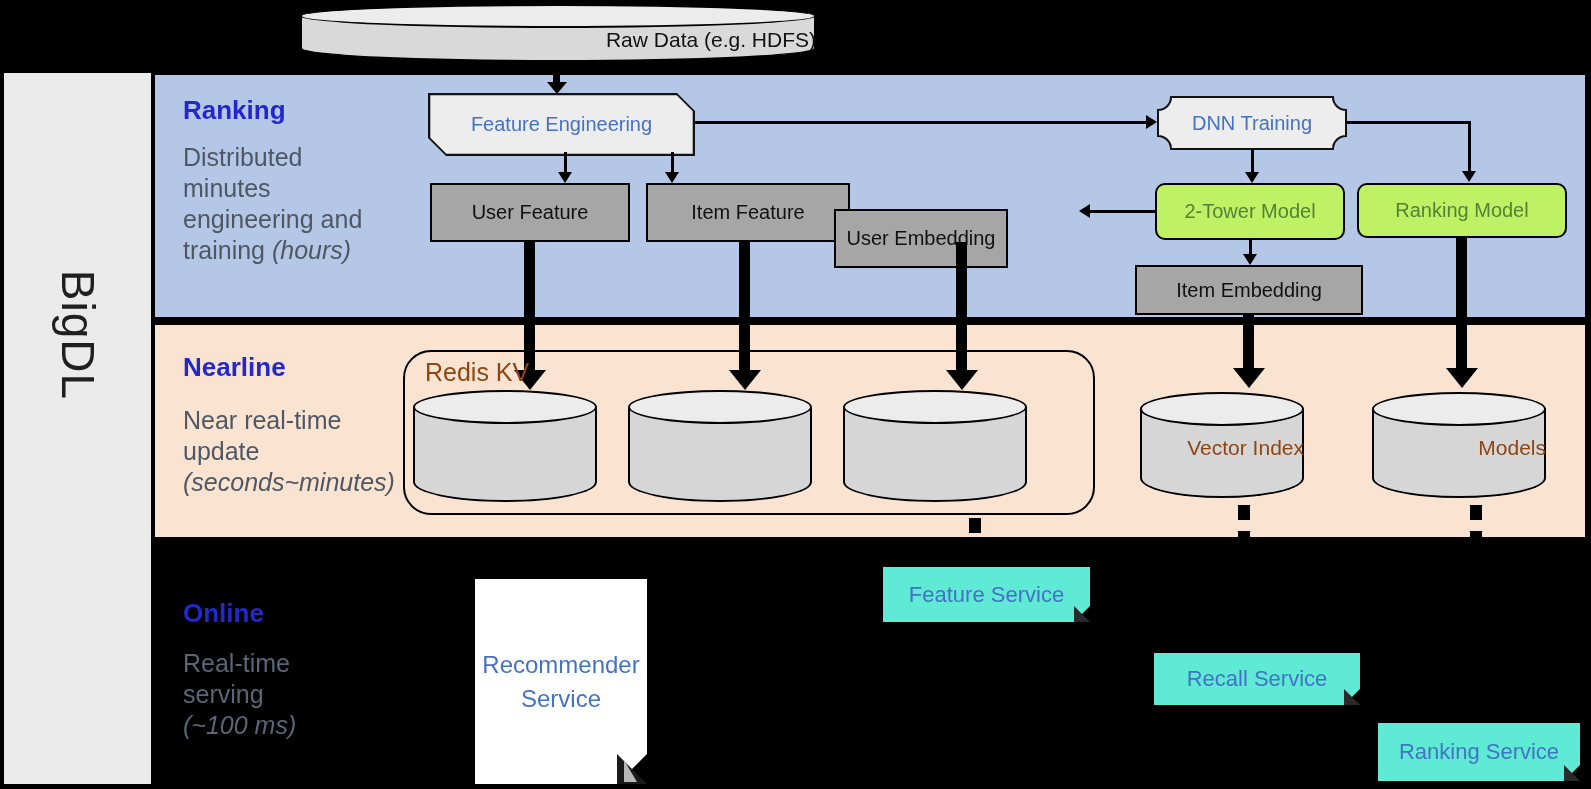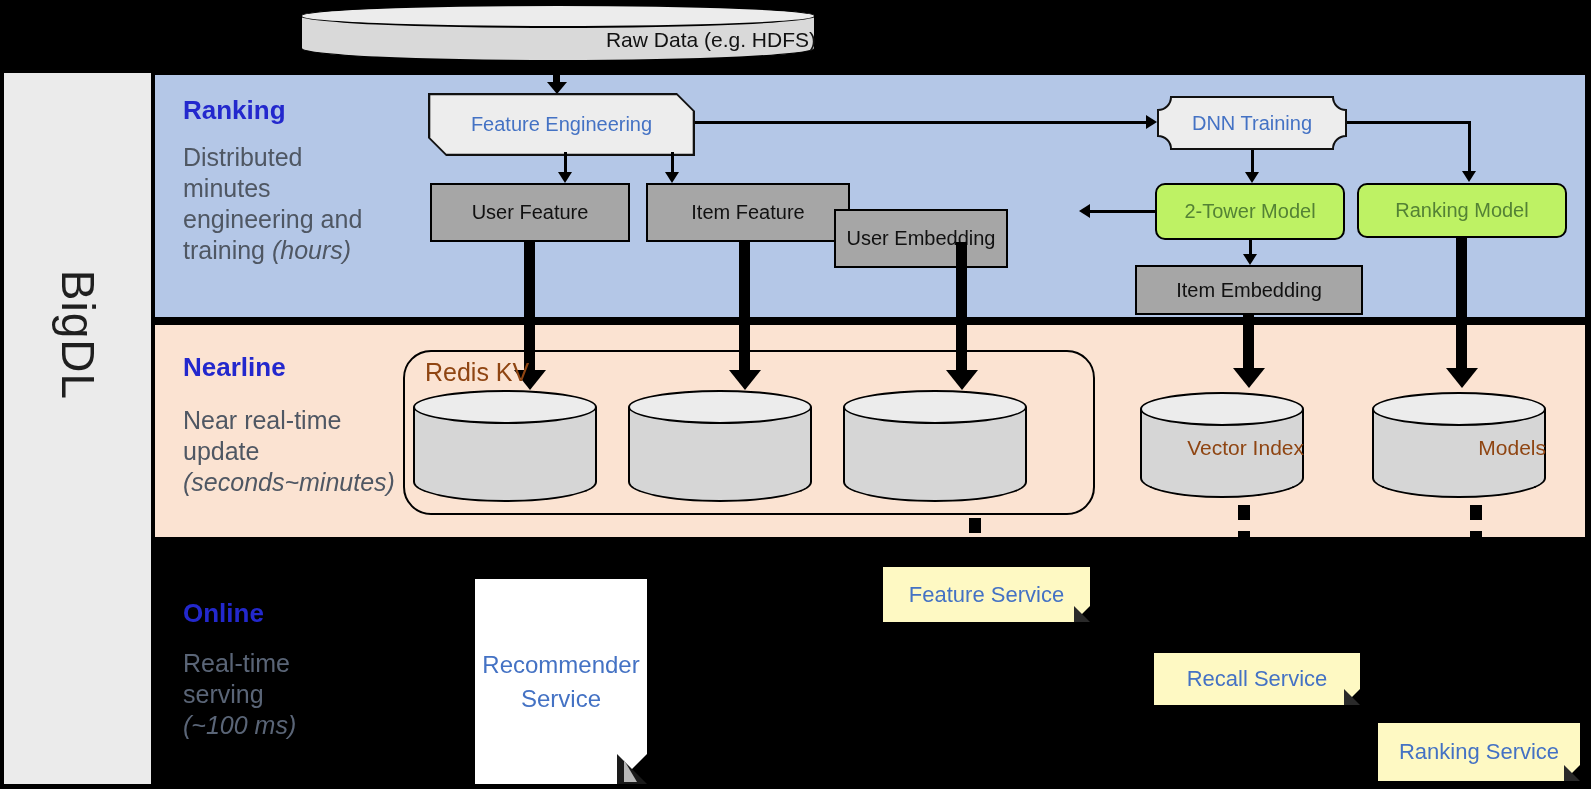--- a/index.html
+++ b/index.html
@@ -56,21 +56,21 @@
   .ah-left{width:0;height:0;border-top:7px solid transparent;border-bottom:7px solid transparent;
            border-right:11px solid #000;}
   .tbar{width:11px;background:#000;}
   .tah-down{width:0;height:0;border-left:16px solid transparent;border-right:16px solid transparent;
             border-top:20px solid #000;}
   .dash{width:12px;height:15px;background:#000;}
   .dah-down{width:0;height:0;border-left:15px solid transparent;border-right:15px solid transparent;
             border-top:16px solid #000;}
 
   
-  .svc{background:#fef9c3;color:#4472c4;display:flex;align-items:center;justify-content:center;
+  .svc{background:#5eead4;color:#4472c4;display:flex;align-items:center;justify-content:center;
        font-size:22px;clip-path:polygon(0 0,100% 0,100% calc(100% - 16px),calc(100% - 16px) 100%,0 100%);}
   .fold-sm{position:absolute;width:0;height:0;border-bottom:16px solid #2a2a2a;border-right:16px solid transparent;}
   .doc{background:#fff;color:#4472c4;display:flex;align-items:center;justify-content:center;
        text-align:center;font-size:24px;line-height:34px;
        clip-path:polygon(0 0,100% 0,100% calc(100% - 30px),calc(100% - 30px) 100%,0 100%);}
   .fold-lg-dark{position:absolute;width:0;height:0;border-bottom:30px solid #1a1a1a;border-right:30px solid transparent;}
   .fold-lg-gray{position:absolute;width:0;height:0;border-bottom:22px solid #b8b8b8;border-right:13px solid transparent;}
 </style>
 </head>
 <body>

